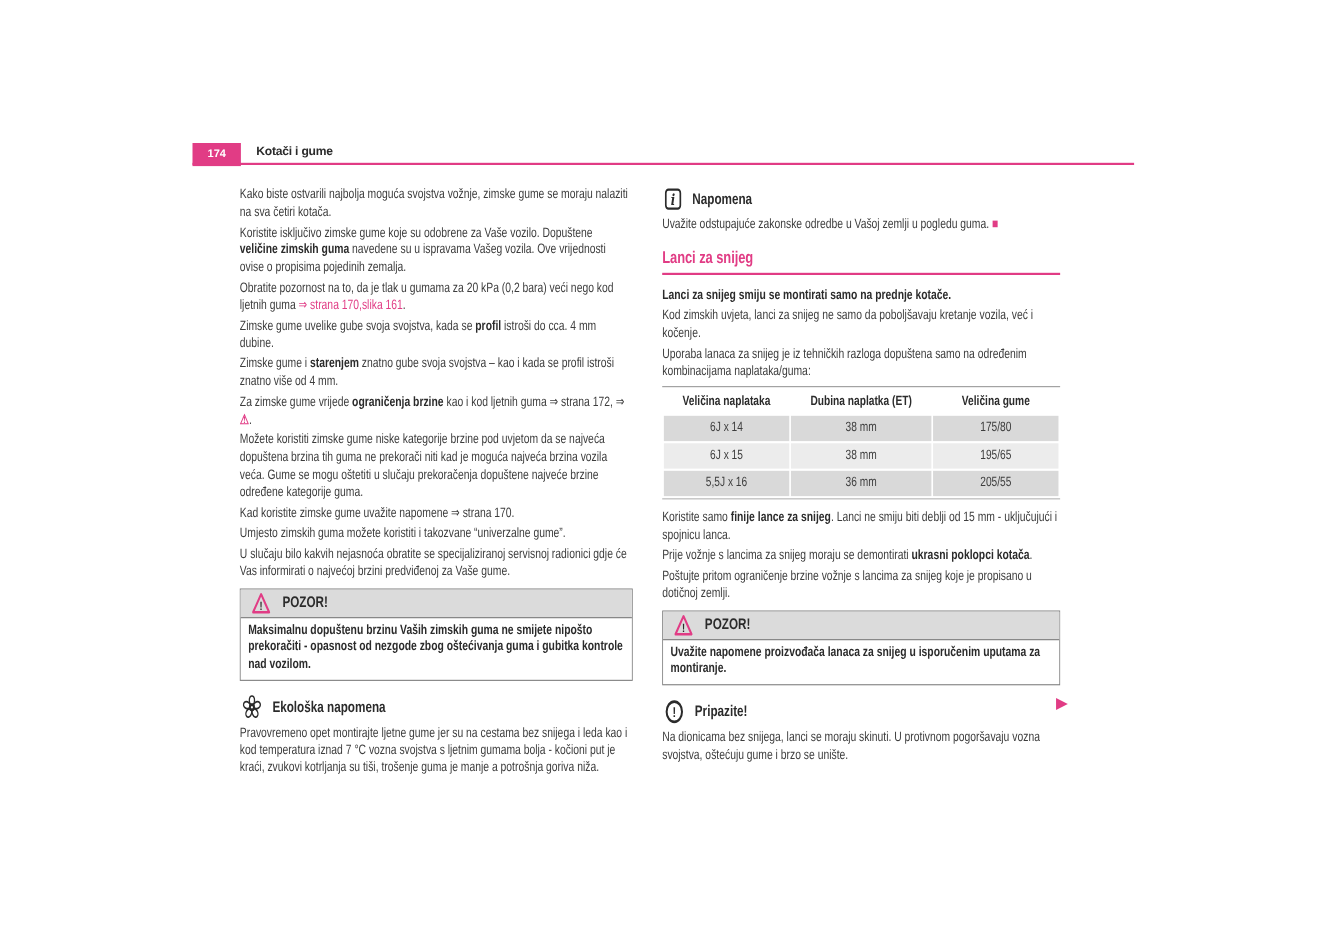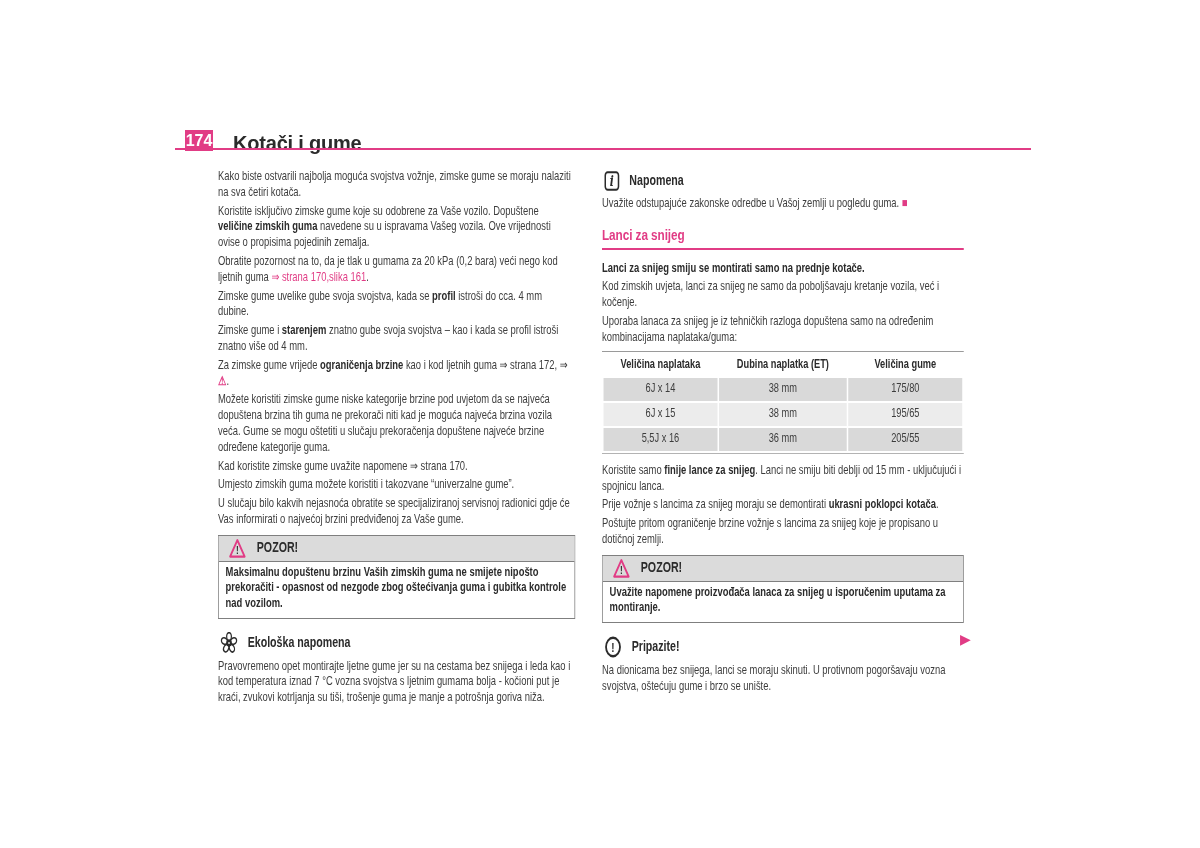--- a/index.html
+++ b/index.html
@@ -13,27 +13,27 @@
   }
   *{box-sizing:border-box;}
   html,body{margin:0;padding:0;}
   body{
     width:1200px;height:848px;position:relative;background:#ffffff;
     font-family:"Liberation Sans", sans-serif;color:var(--text);
     overflow:hidden;
   }
   
   .page-num-box{
-    position:absolute;left:185px;top:130px;width:28px;height:21px;
-    background:var(--pink);color:#fff;font-weight:700;font-size:16px;
+    position:absolute;left:175px;top:130px;width:44px;height:21px;
+    background:var(--pink);color:#fff;font-weight:700;font-size:10px;
     display:flex;align-items:center;justify-content:center;
   }
   .page-title{
     position:absolute;left:233px;top:132px;
-    font-weight:700;font-size:20px;color:var(--text-dark);letter-spacing:-0.2px;
+    font-weight:700;font-size:11px;color:var(--text-dark);letter-spacing:-0.2px;
   }
   .header-rule{
     position:absolute;left:175px;top:148px;width:856px;height:2px;
     background:var(--pink);
   }
   
   .col{
     position:absolute;top:169px;
     font-size:12.4px;line-height:15.8px;letter-spacing:0;
     transform:scaleX(0.76);transform-origin:0 0;

